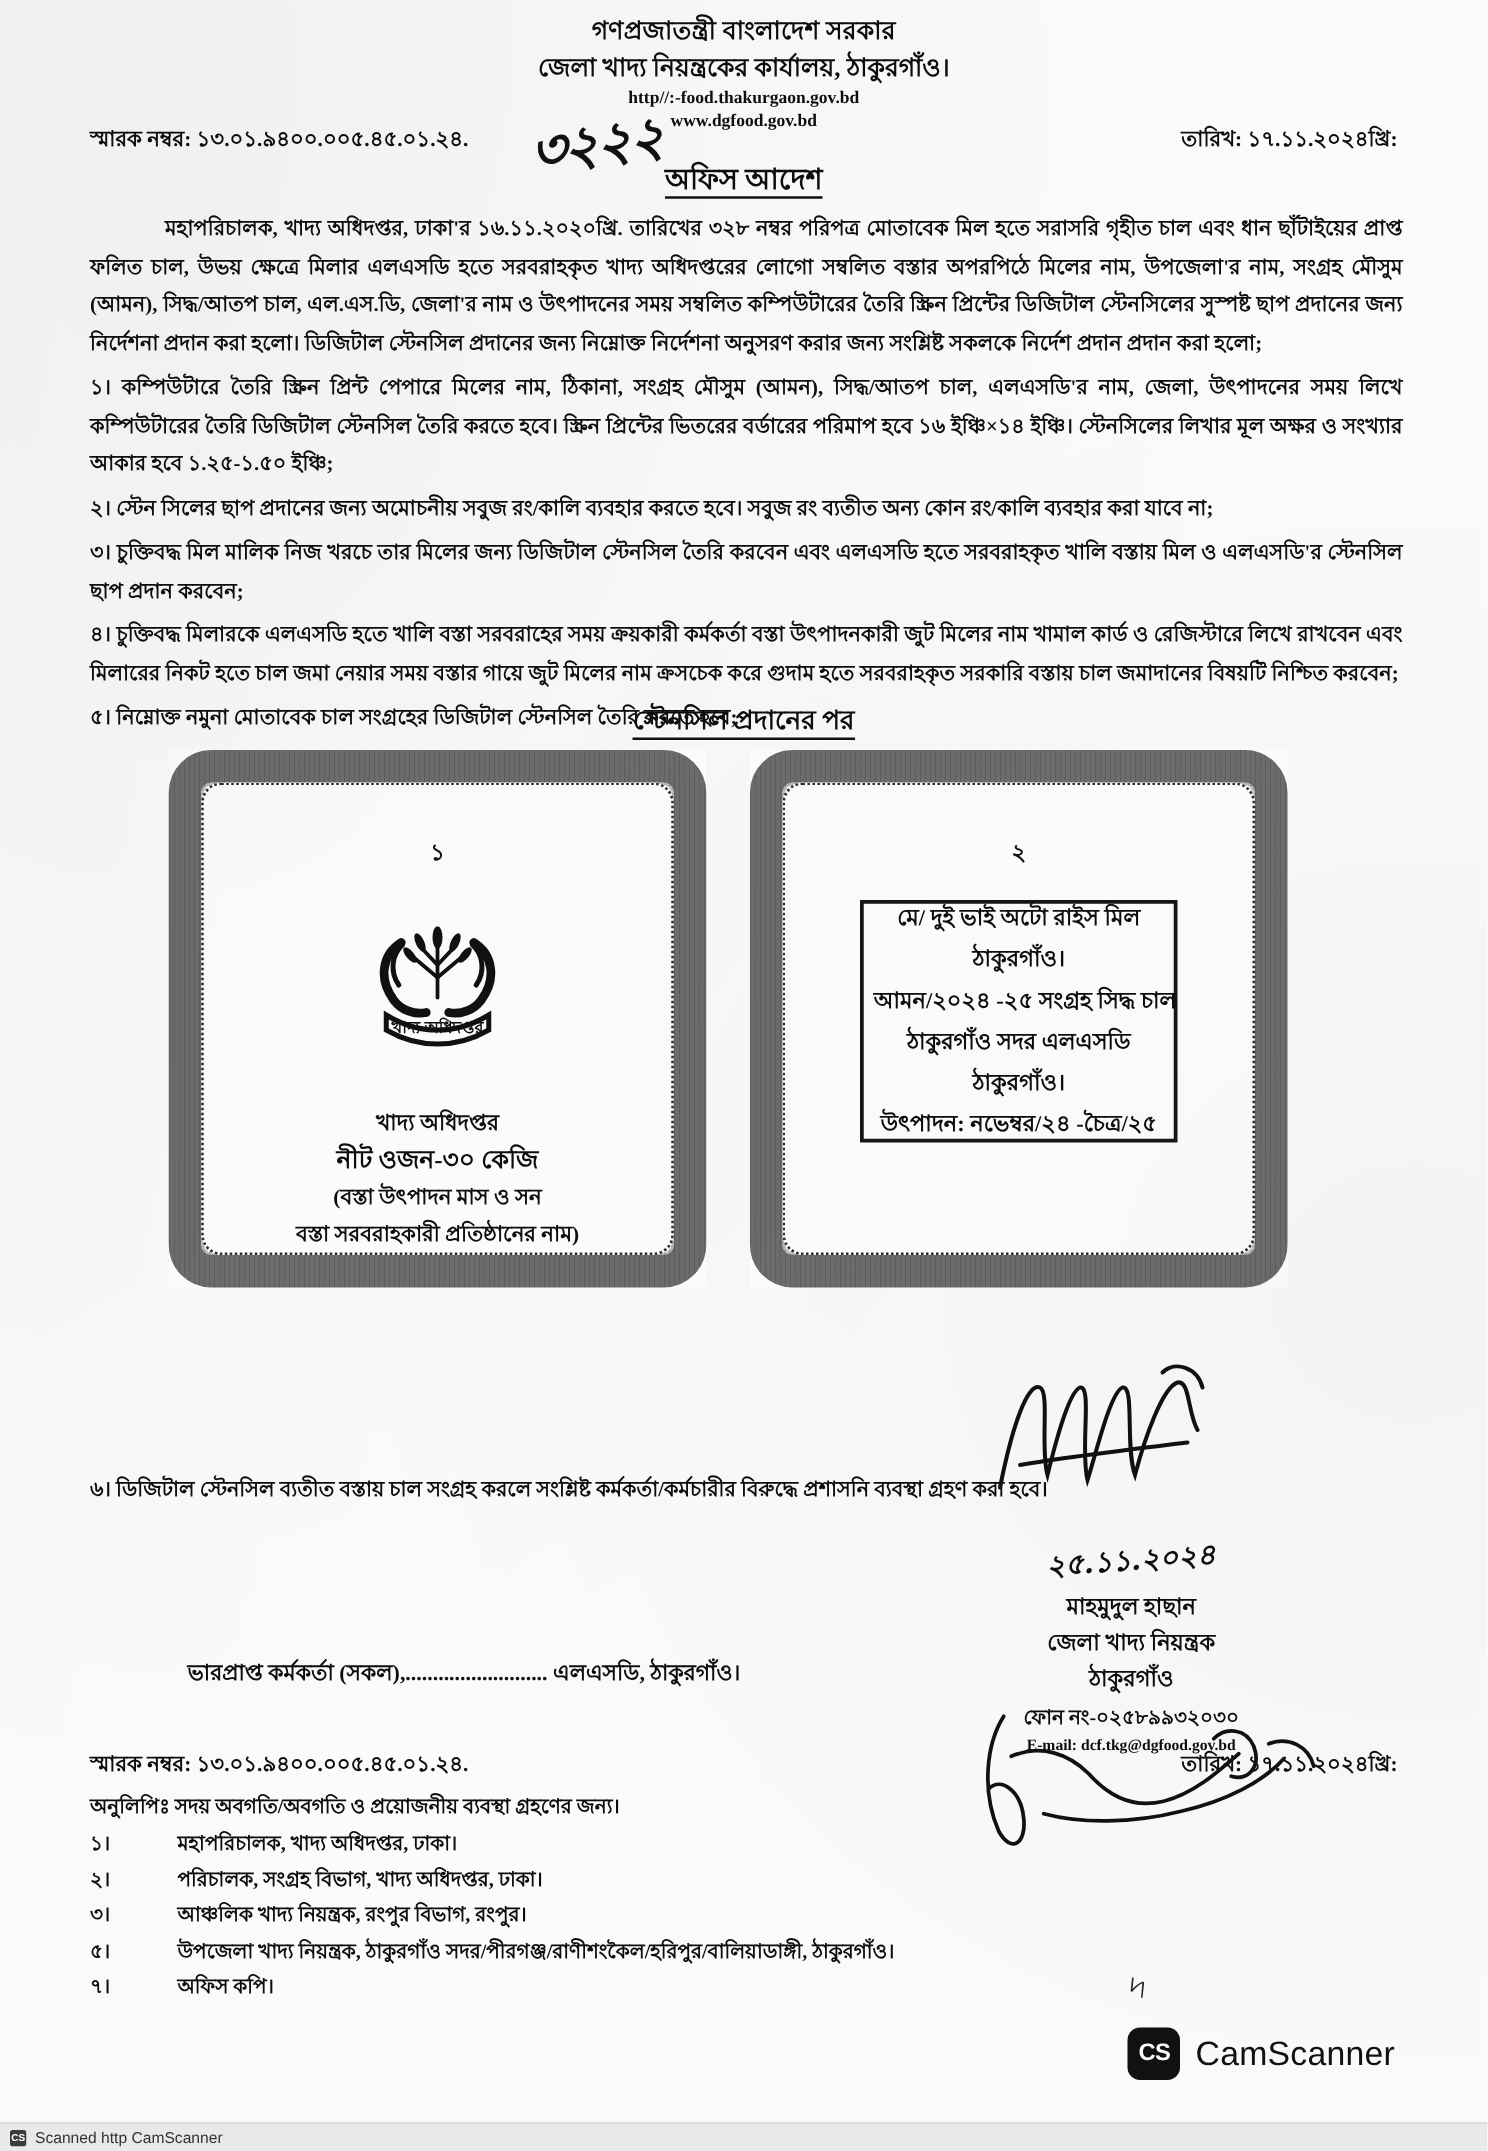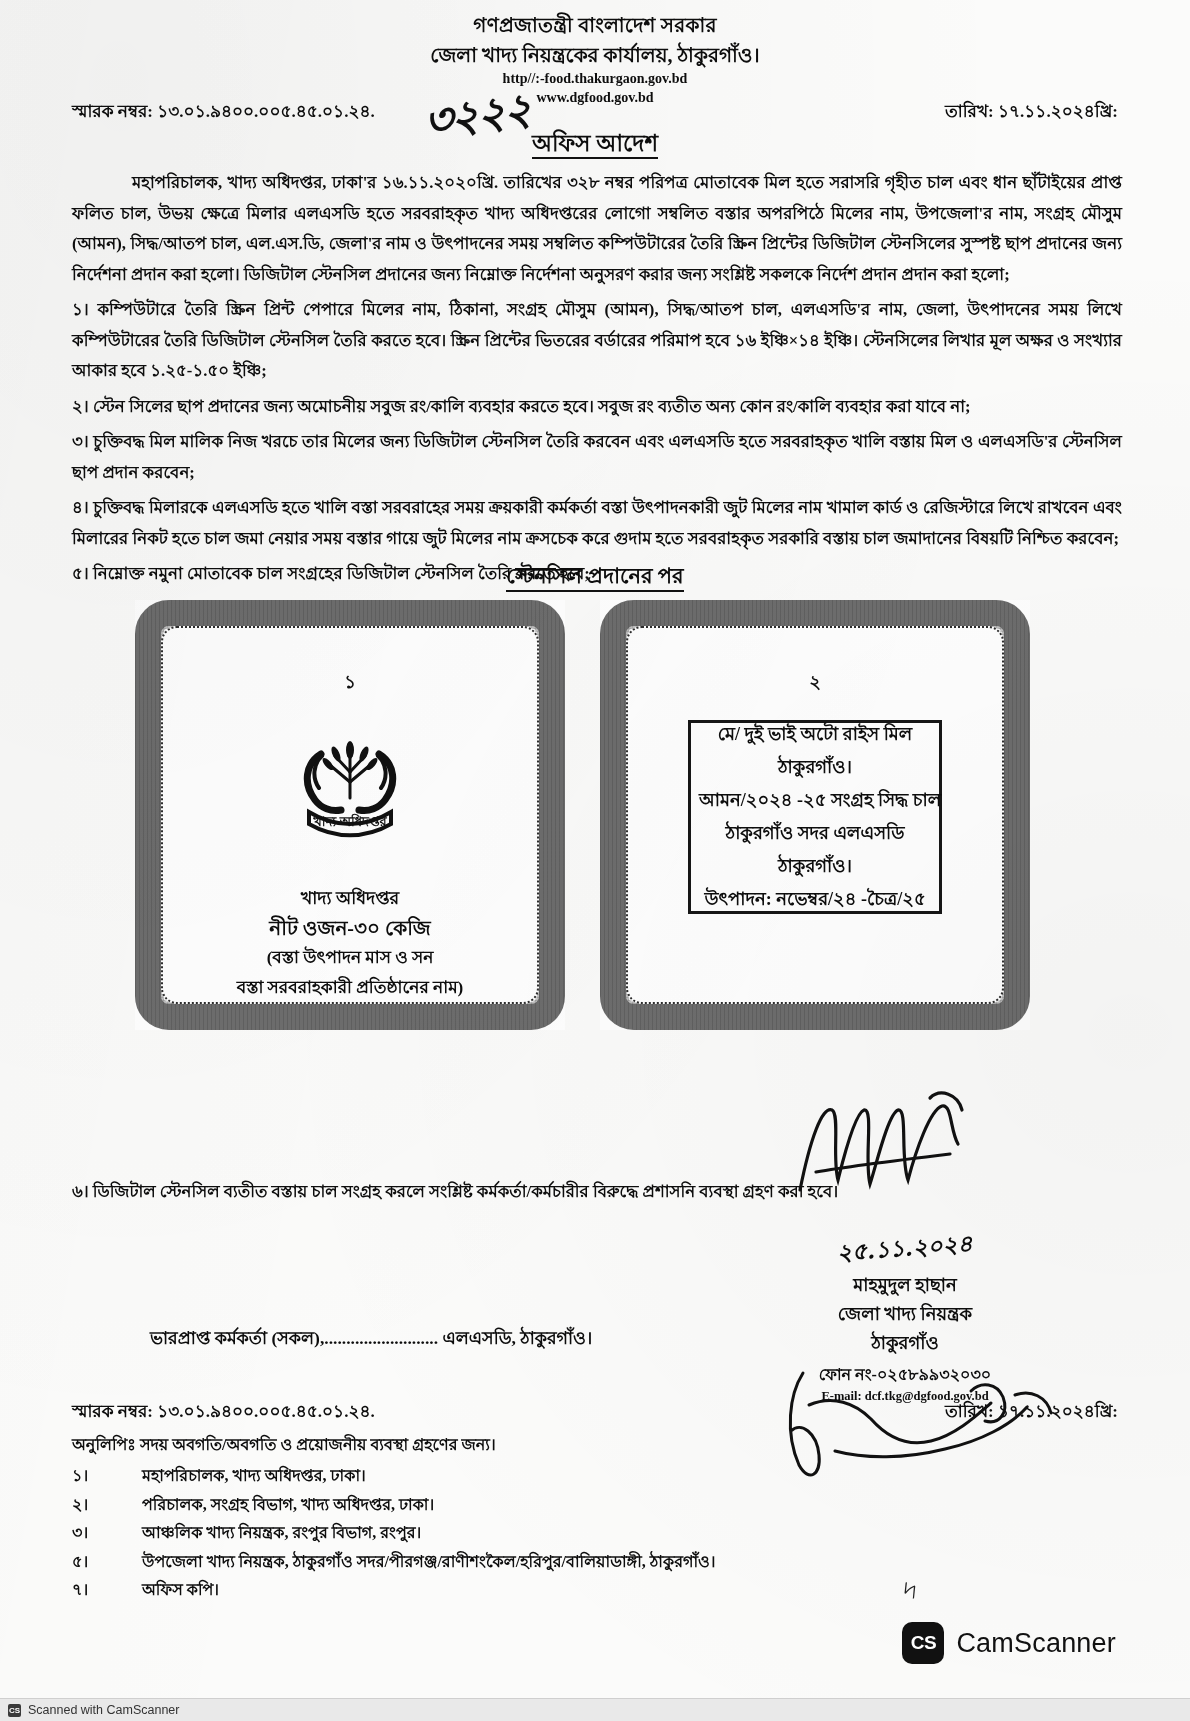--- a/index.html
+++ b/index.html
@@ -370,16 +370,16 @@
       <div class="cs-logo">CS</div>
       <div class="cs-text">CamScanner</div>
     </div>
 
   </div>
   <div class="scan-noise"></div>
 
   <div class="cs-bar">
     <div class="inner">
       <span class="mini">CS</span>
-      <span>Scanned with CamScanner</span>
+      <span>Scanned http CamScanner</span>
     </div>
   </div>
 </div>
 
 </body></html>

